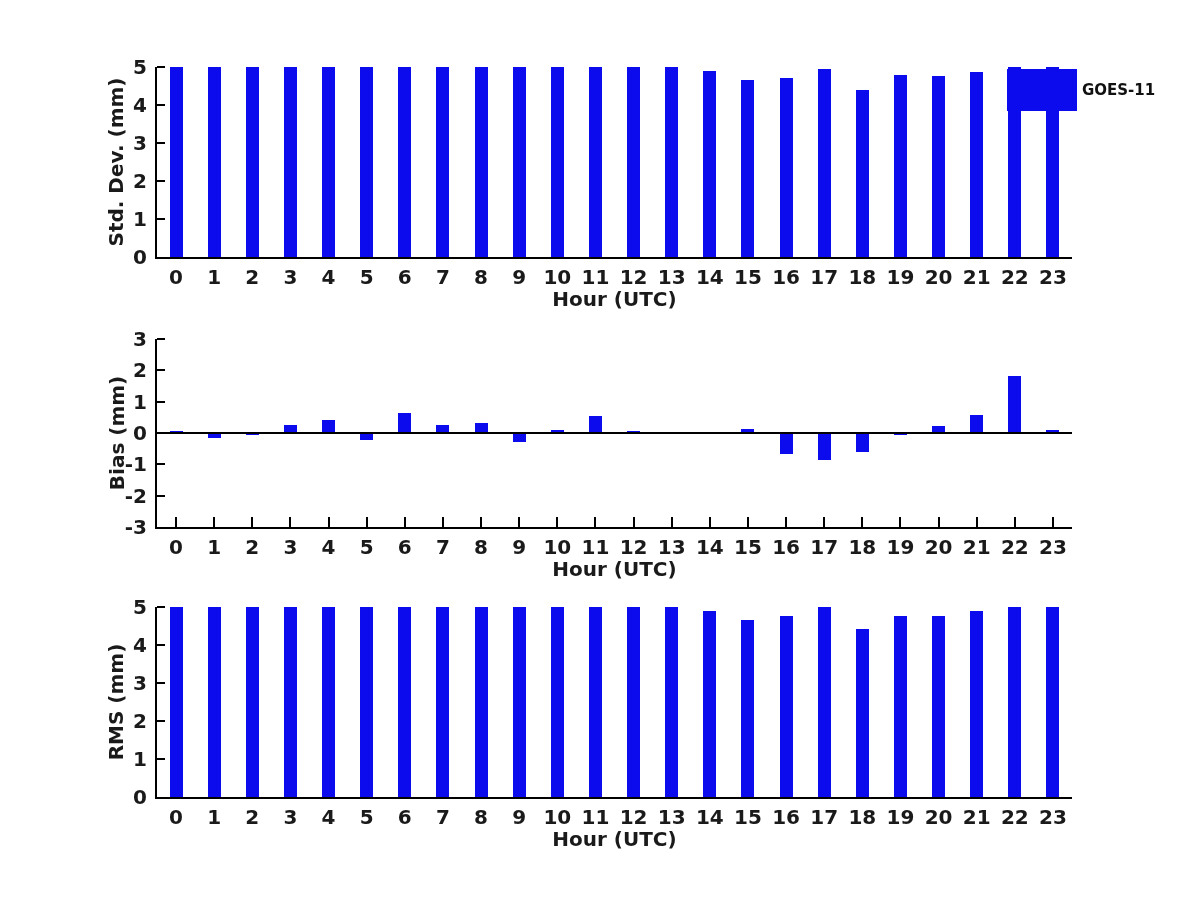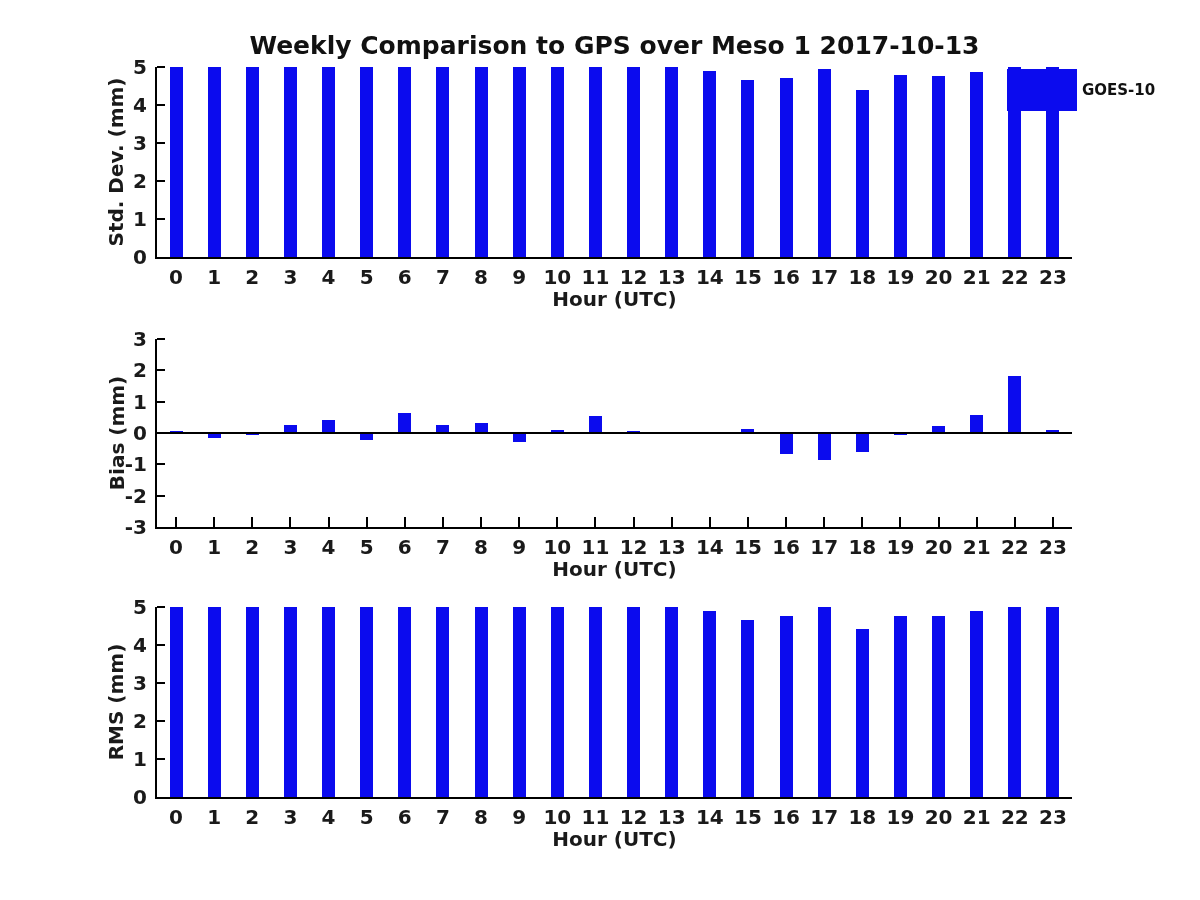--- a/index.html
+++ b/index.html
@@ -30,21 +30,20 @@
   .spine{background:#000;}
   .tick{background:#000;}
   .bar{position:absolute;}
   .zero{position:absolute;background:#000;}
   .legendTxt{font-weight:bold;font-size:15px;color:#111;white-space:nowrap;}
 </style>
 </head>
 <body>
 
 <div id="stage">
-  <div class="abs title" style="left:157px;top:31px;width:915px;">Weekly Comparison to GPS over Meso 1 2017-10-13</div>
 
   <div class="abs" id="plot0">
       <div class="abs spine" style="left: 155px; top: 67px; width: 2px; height: 192px;"></div>
       <div class="abs spine" style="left: 155px; top: 257px; width: 917px; height: 2px;"></div>
       <div class="abs tickTxtY" style="left: 55px; top: 244px; width: 92px;">0</div>
       <div class="abs tick" style="left: 157px; top: 218px; width: 8px; height: 2px;"></div>
       <div class="abs tickTxtY" style="left: 55px; top: 206px; width: 92px;">1</div>
       <div class="abs tick" style="left: 157px; top: 180px; width: 8px; height: 2px;"></div>
       <div class="abs tickTxtY" style="left: 55px; top: 168px; width: 92px;">2</div>
       <div class="abs tick" style="left: 157px; top: 142px; width: 8px; height: 2px;"></div>
@@ -297,21 +296,21 @@
       <div class="bar" style="left: 817.688px; top: 607px; width: 13px; height: 190px; background: rgb(11, 11, 238);"></div>
       <div class="bar" style="left: 855.812px; top: 629.42px; width: 13px; height: 167.58px; background: rgb(11, 11, 238);"></div>
       <div class="bar" style="left: 893.938px; top: 616.12px; width: 13px; height: 180.88px; background: rgb(11, 11, 238);"></div>
       <div class="bar" style="left: 932.062px; top: 616.12px; width: 13px; height: 180.88px; background: rgb(11, 11, 238);"></div>
       <div class="bar" style="left: 970.188px; top: 610.8px; width: 13px; height: 186.2px; background: rgb(11, 11, 238);"></div>
       <div class="bar" style="left: 1008.31px; top: 607px; width: 13px; height: 190px; background: rgb(11, 11, 238);"></div>
       <div class="bar" style="left: 1046.44px; top: 607px; width: 13px; height: 190px; background: rgb(11, 11, 238);"></div>
     </div>
 
   <div class="abs" style="left:1007px;top:69px;width:70px;height:42px;background:#0b0bee;"></div>
-  <div class="abs legendTxt" style="left:1082px;top:81px;">GOES-10</div>
+  <div class="abs legendTxt" style="left:1082px;top:81px;">GOES-11</div>
 
   <div class="abs ylab" style="left:21px;top:149px;width:190px;height:26px;line-height:26px;">Std. Dev. (mm)</div>
   <div class="abs ylab" style="left:23px;top:420px;width:188px;height:26px;line-height:26px;">Bias (mm)</div>
   <div class="abs ylab" style="left:21px;top:689px;width:190px;height:26px;line-height:26px;">RMS (mm)</div>
 
   <div class="abs xlab" style="left:157px;top:287px;width:915px;">Hour (UTC)</div>
   <div class="abs xlab" style="left:157px;top:557px;width:915px;">Hour (UTC)</div>
   <div class="abs xlab" style="left:157px;top:827px;width:915px;">Hour (UTC)</div>
 </div>
 

